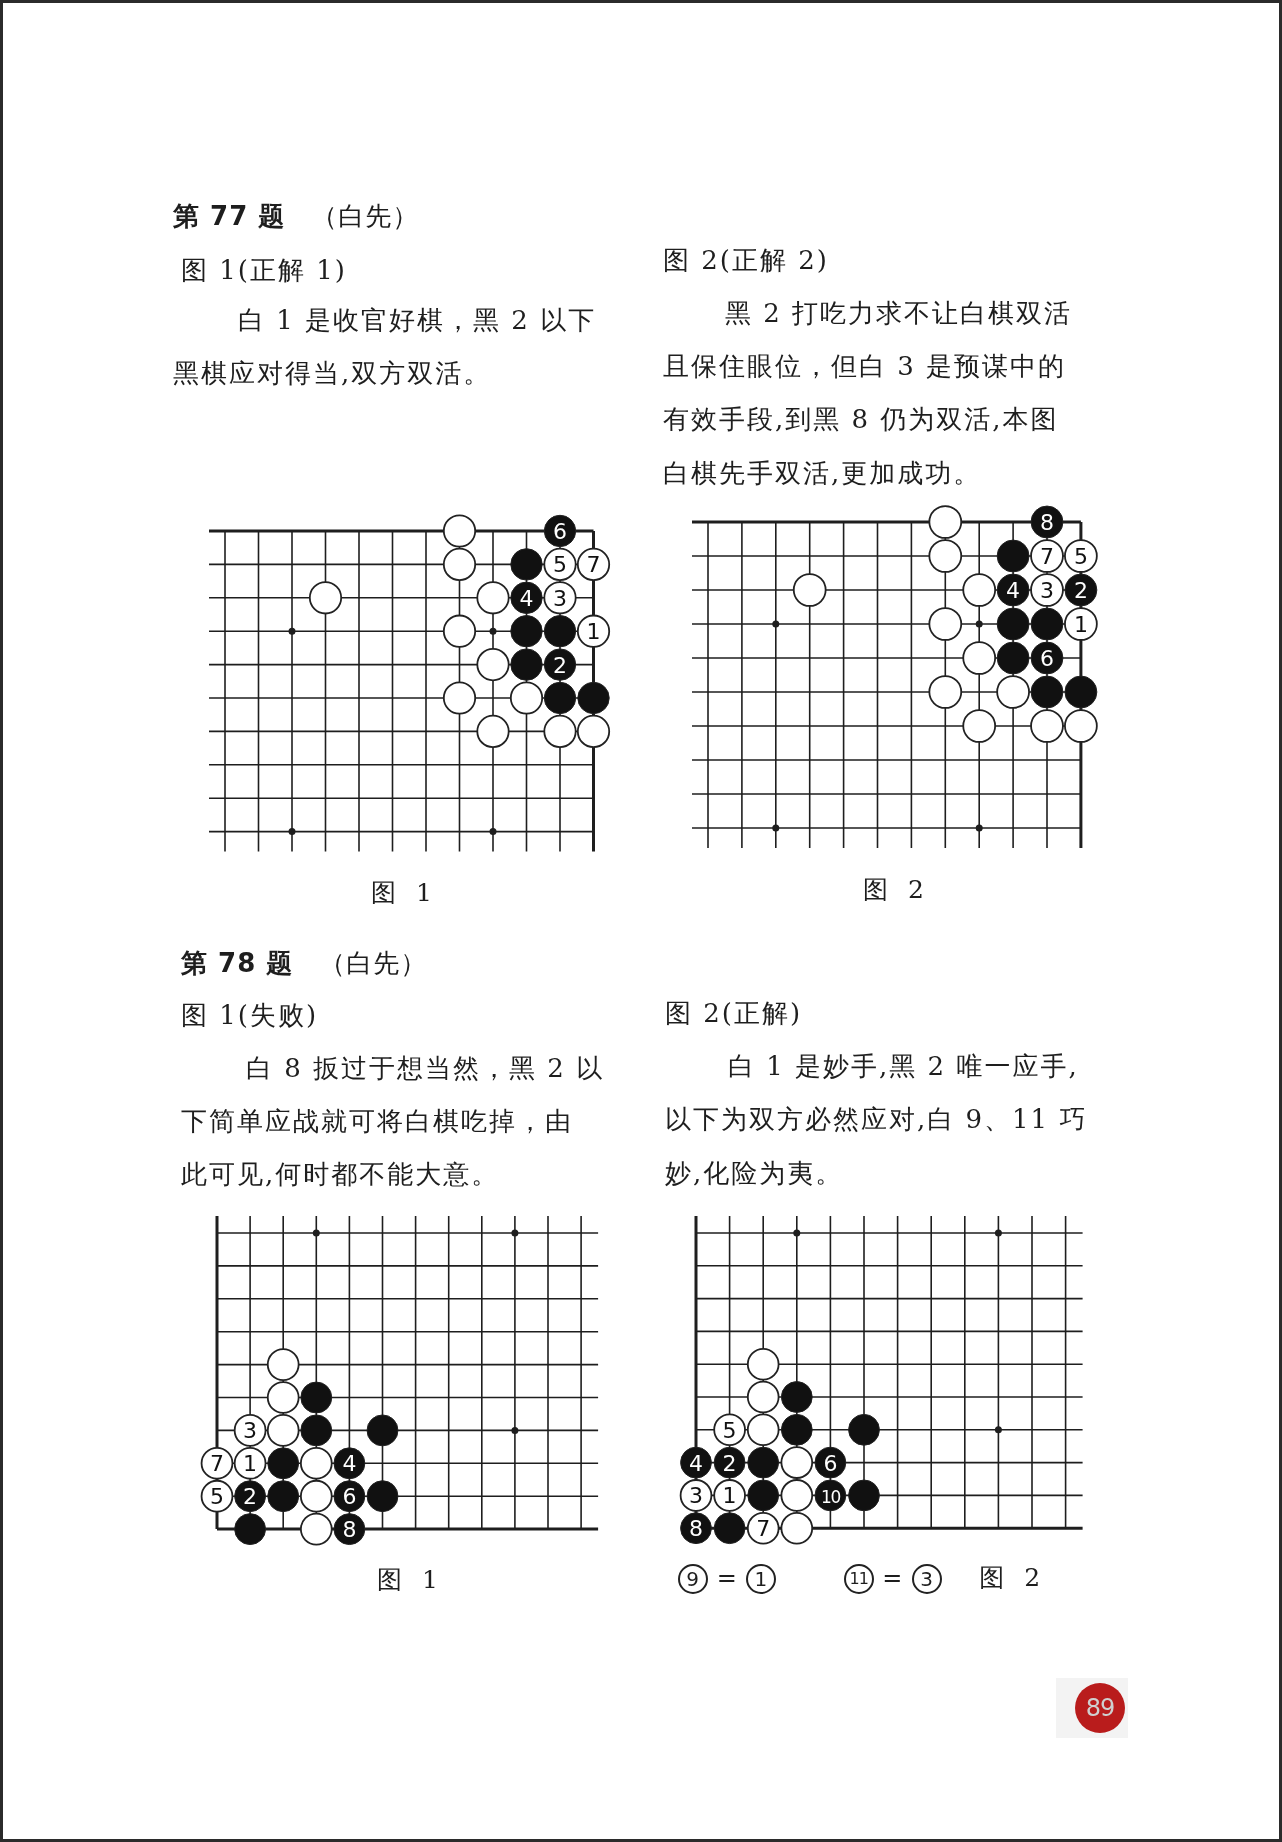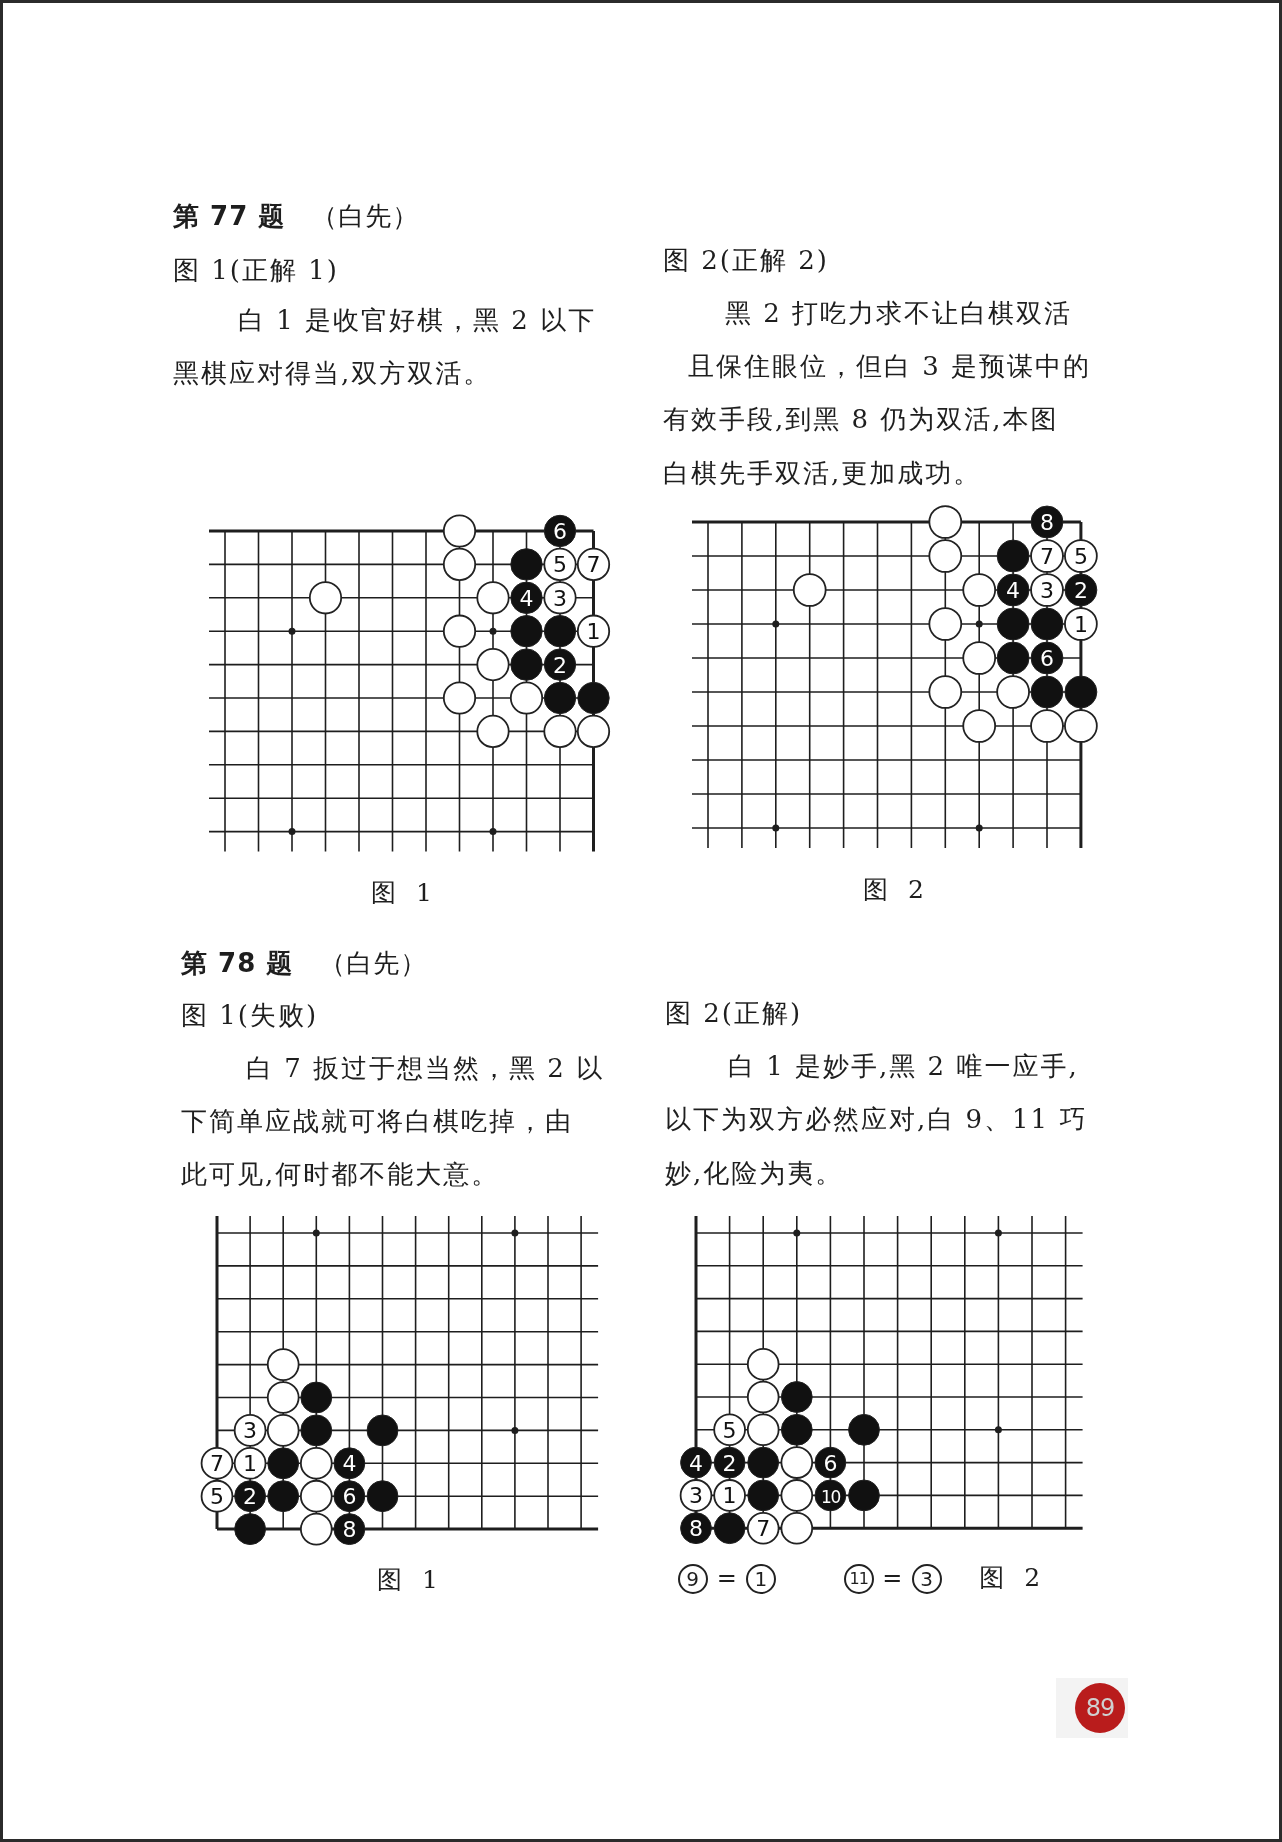--- a/index.html
+++ b/index.html
@@ -32,27 +32,27 @@
 </style>
 </head>
 <body>
 
 <div id="page">
 
   <div class="t hdr" style="left:170px; top:198px;">
     <span>第 77 题</span><span class="sub">（白先）</span>
   </div>
 
-  <div class="t" style="left:170px; top:252px;">图 1(正解 1)</div>
+  <div class="t" style="left:178px; top:252px;">图 1(正解 1)</div>
   <div class="t" style="left:235px; top:302px;">白 1 是收官好棋，黑 2 以下</div>
   <div class="t" style="left:170px; top:355px;">黑棋应对得当,双方双活。</div>
 
   <div class="t" style="left:660px; top:242px;">图 2(正解 2)</div>
   <div class="t" style="left:722px; top:295px;">黑 2 打吃力求不让白棋双活</div>
-  <div class="t" style="left:685px; top:348px;">且保住眼位，但白 3 是预谋中的</div>
+  <div class="t" style="left:660px; top:348px;">且保住眼位，但白 3 是预谋中的</div>
   <div class="t" style="left:660px; top:401px;">有效手段,到黑 8 仍为双活,本图</div>
   <div class="t" style="left:660px; top:455px;">白棋先手双活,更加成功。</div>
 
   <svg class="board" style="left:0; top:0;" width="1276" height="1836">
       <g>
         <line x1="206" y1="528" x2="590.5" y2="528" stroke="#1e1e1e" stroke-width="3"></line>
         <line x1="206" y1="561.4" x2="590.5" y2="561.4" stroke="#1e1e1e" stroke-width="1.6"></line>
         <line x1="206" y1="594.8" x2="590.5" y2="594.8" stroke="#1e1e1e" stroke-width="1.6"></line>
         <line x1="206" y1="628.2" x2="590.5" y2="628.2" stroke="#1e1e1e" stroke-width="1.6"></line>
         <line x1="206" y1="661.6" x2="590.5" y2="661.6" stroke="#1e1e1e" stroke-width="1.6"></line>
@@ -273,21 +273,21 @@
     </svg>
 
   <div class="t cap" style="left:368px; top:875px;">图 1</div>
   <div class="t cap" style="left:860px; top:872px;">图 2</div>
 
   <div class="t hdr" style="left:178px; top:945px;">
     <span>第 78 题</span><span class="sub">（白先）</span>
   </div>
 
   <div class="t" style="left:178px; top:997px;">图 1(失败)</div>
-  <div class="t" style="left:243px; top:1050px;">白 7 扳过于想当然，黑 2 以</div>
+  <div class="t" style="left:243px; top:1050px;">白 8 扳过于想当然，黑 2 以</div>
   <div class="t" style="left:178px; top:1156px;">此可见,何时都不能大意。</div>
   <div class="t" style="left:178px; top:1103px;">下简单应战就可将白棋吃掉，由</div>
 
   <div class="t" style="left:662px; top:995px;">图 2(正解)</div>
   <div class="t" style="left:725px; top:1048px;">白 1 是妙手,黑 2 唯一应手,</div>
   <div class="t" style="left:662px; top:1101px;">以下为双方必然应对,白 9、11 巧</div>
   <div class="t" style="left:662px; top:1155px;">妙,化险为夷。</div>
 
   <svg class="board" style="left:0; top:0;" width="1276" height="1836">
       <g>

